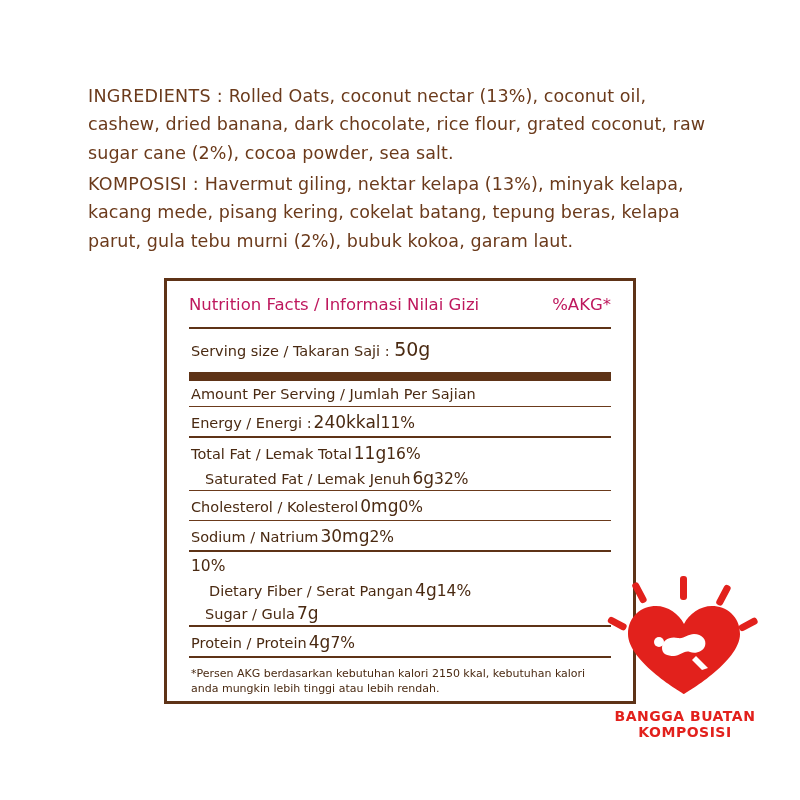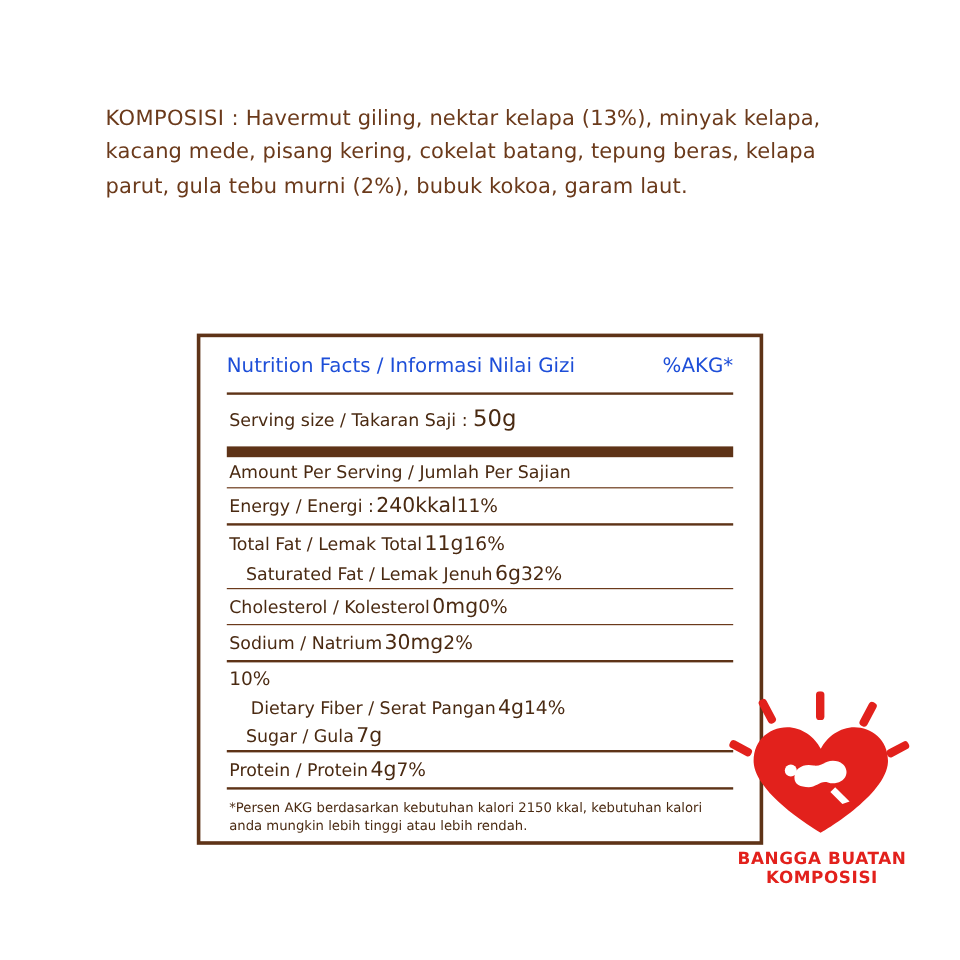--- a/index.html
+++ b/index.html
@@ -59,21 +59,21 @@
     padding: 14px 22px 10px 22px;
     box-sizing: border-box;
     height: 100%;
     position: relative;
   }
   .nf-title-row {
     display: flex;
     align-items: baseline;
     justify-content: space-between;
     font-size: 16.5px;
-    color: #1d4ed8;
+    color: #be185d;
     padding-bottom: 13px;
   }
   .nf-title {
     font-weight: normal;
   }
   .nf-akg {
     font-weight: normal;
     font-size: 16.5px;
   }
   .rule-thin {
@@ -149,20 +149,21 @@
     line-height: 1.15;
   }
   .bbi-text .l2 { display: block; }
 </style>
 </head>
 <body>
 
 <div class="page">
 
   <div class="ingredients">
+    <p class="ing-line"><span class="ing-head">INGREDIENTS :</span><span> Rolled Oats, coconut nectar (13%), coconut oil, cashew, dried banana, dark chocolate, rice flour, grated coconut, raw sugar cane (2%), cocoa powder, sea salt.</span></p>
     <div class="para-gap"></div>
     <p class="ing-line"><span class="ing-head">KOMPOSISI :</span><span> Havermut giling, nektar kelapa (13%), minyak kelapa, kacang mede, pisang kering, cokelat batang, tepung beras, kelapa parut, gula tebu murni (2%), bubuk kokoa, garam laut.</span></p>
   </div>
 
   <div class="nutrition">
     <div class="nf-inner">
 
       <div class="nf-title-row">
         <span class="nf-title">Nutrition Facts / Informasi Nilai Gizi</span>
         <span class="nf-akg">%AKG*</span>

